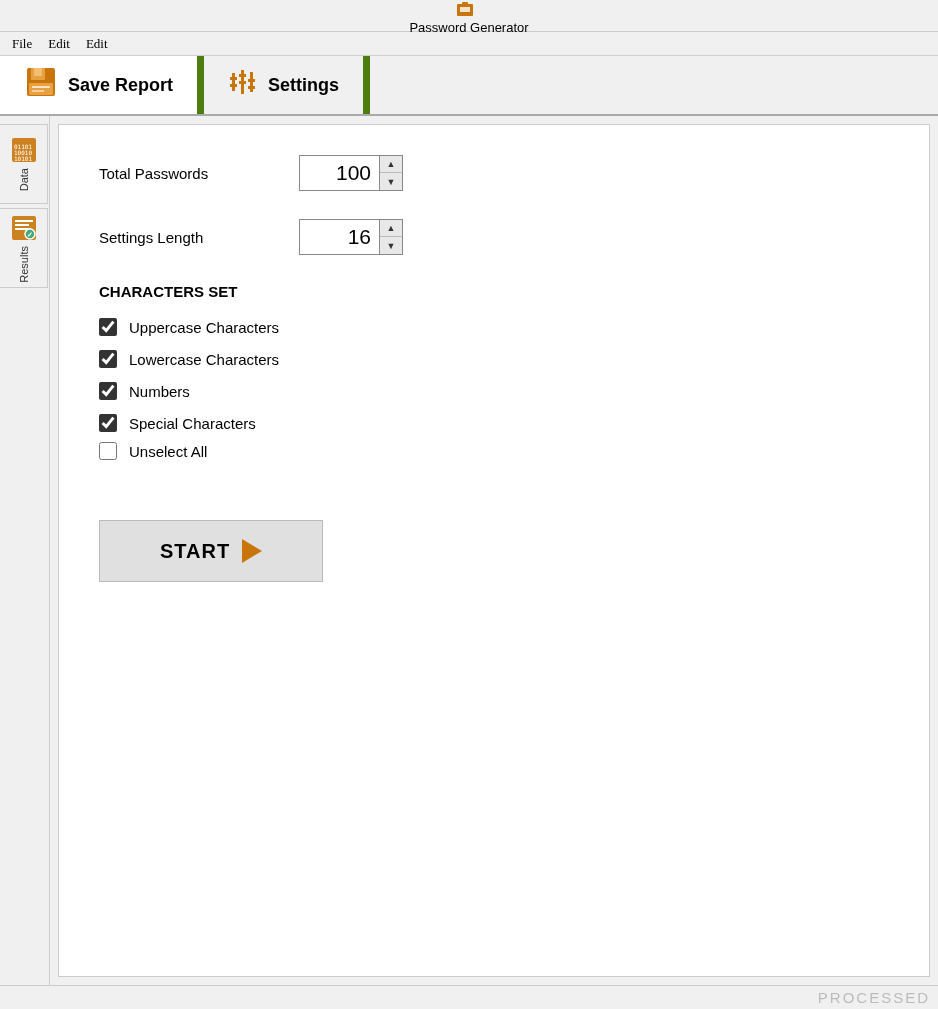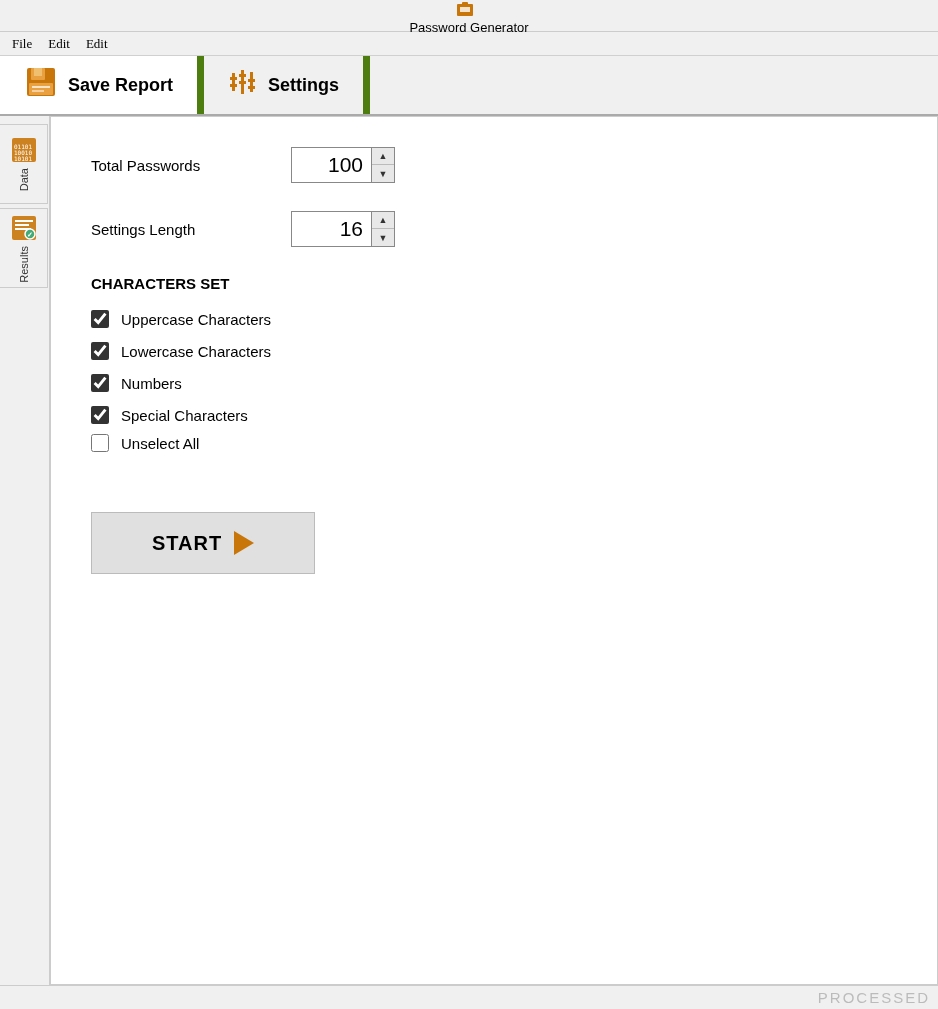--- a/index.html
+++ b/index.html
@@ -142,20 +142,21 @@
       writing-mode: vertical-rl;
       transform: rotate(180deg);
       color: #333;
     }
 
     
     .content-panel {
       flex: 1;
       background: #fff;
       border: 1px solid #ccc;
+      margin: 8px;
       padding: 30px 40px;
       overflow-y: auto;
     }
 
     
     .form-row {
       display: flex;
       align-items: center;
       margin-bottom: 28px;
     }

